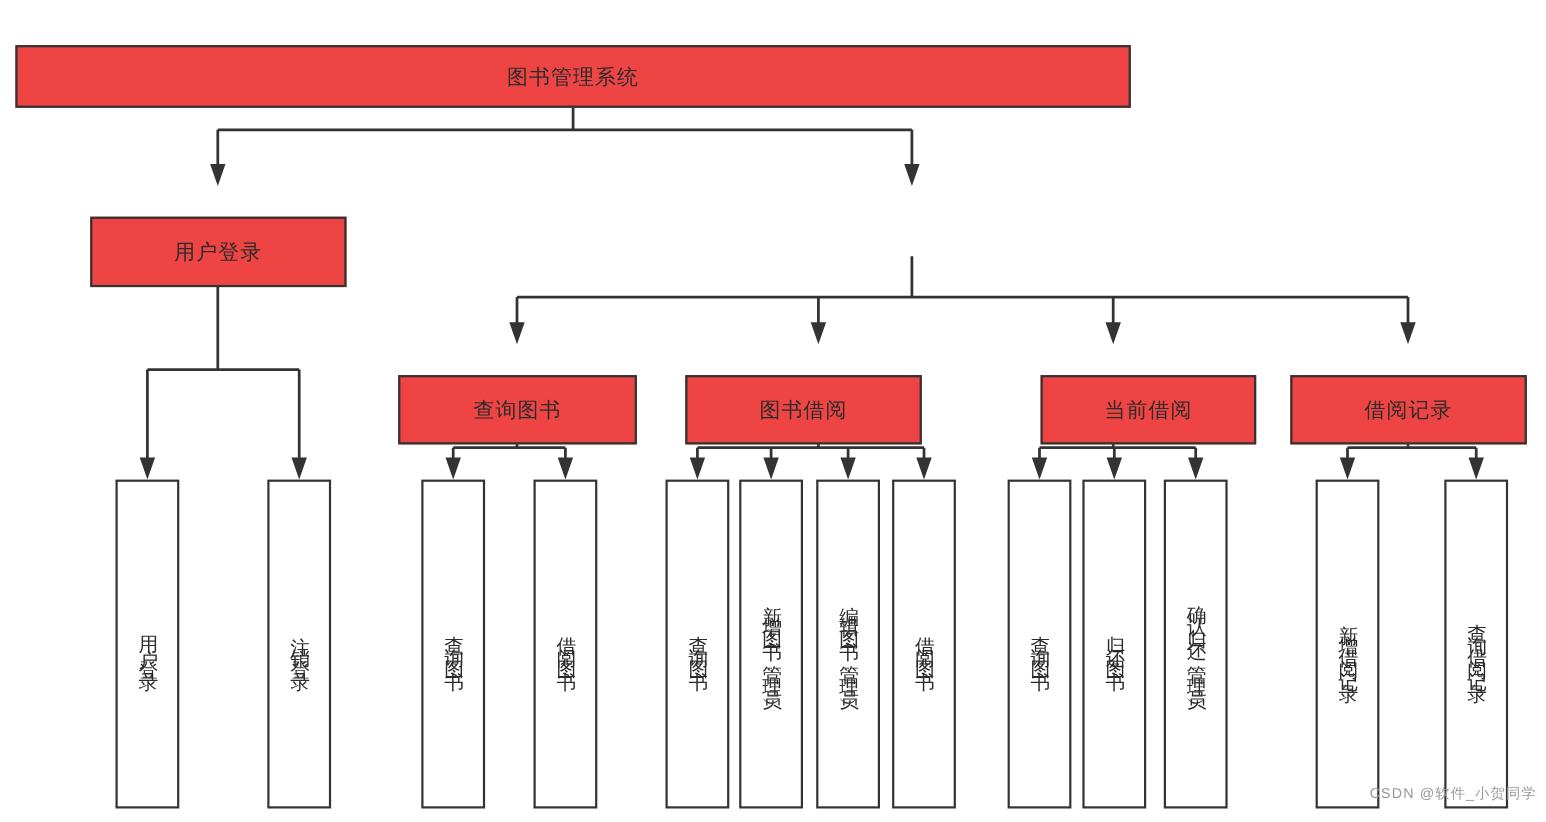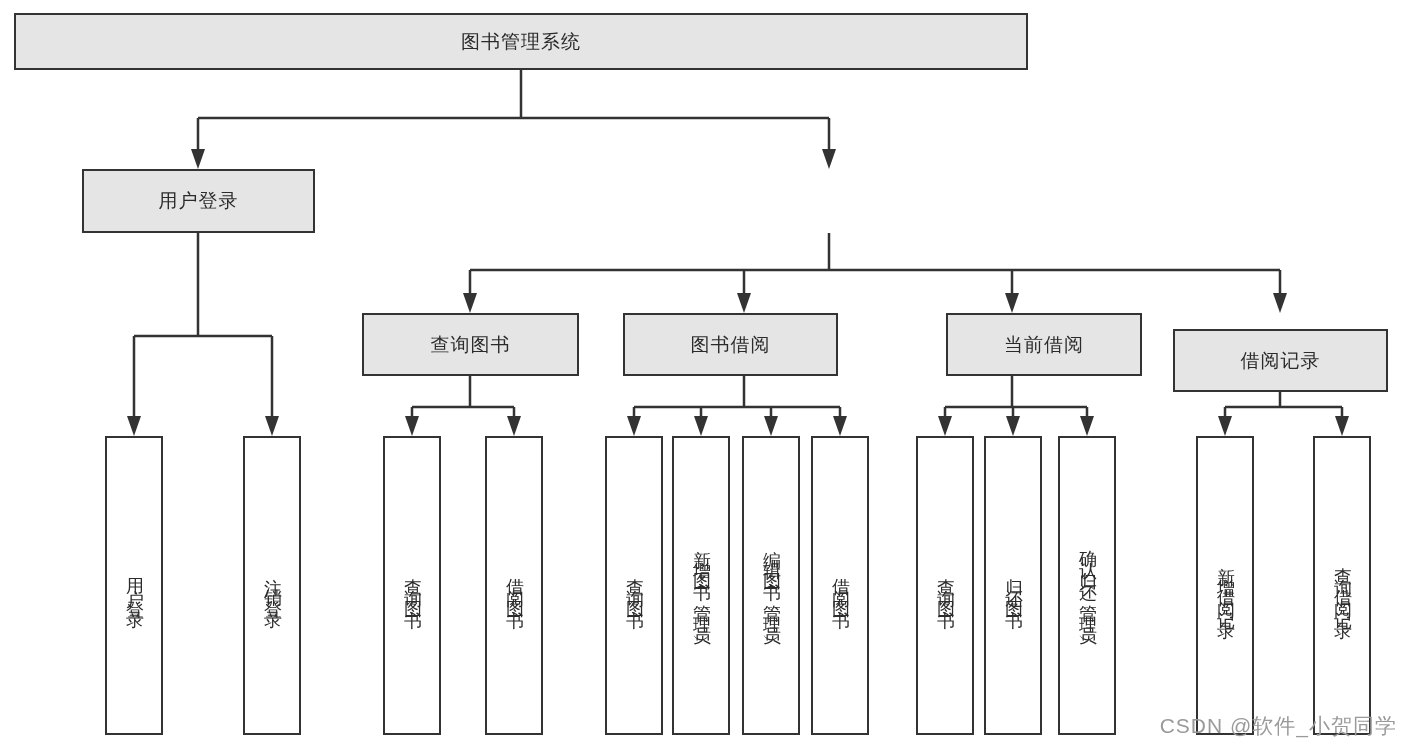--- a/index.html
+++ b/index.html
@@ -8,22 +8,22 @@
     width:1405px;height:747px;
     background:#ffffff;
     font-family:"Liberation Sans", sans-serif;
     overflow:hidden;
   }
   #wires{position:absolute;left:0;top:0;width:1405px;height:747px;}
   .box{
     position:absolute;
     box-sizing:border-box;
     border:2.5px solid #333333;
-    background:#e5e5e5;
-    display:flex;align-items:center;justify-content:center;
+    background:#ef4444;
+    display:flex;align-items:center;justify-content:center;margin-top:28px;
   }
   .box .label{
     font-size:19px;color:#2b2b2b;letter-spacing:1px;white-space:nowrap;
   }
   .leaf{
     position:absolute;
     box-sizing:border-box;
     top:436px;height:299px;width:58px;
     border:2.5px solid #333333;
     background:#ffffff;
@@ -33,21 +33,21 @@
     writing-mode:vertical-rl;
     text-orientation:mixed;
     font-size:18px;line-height:1.1;
     letter-spacing:11px;
     color:#2b2b2b;
     white-space:nowrap;
   }
   #watermark{
     position:absolute;
     top:712px;right:8px;
-    font-size:21px;
+    font-size:13px;
     color:#9a9a9a;
     letter-spacing:1px;
     white-space:nowrap;
   }
 </style>
 </head>
 <body>
 
 <div id="canvas">
 
@@ -94,21 +94,21 @@
 
   <div class="box" style="left:362px;top:313px;width:217px;height:63px">
     <span class="label">查询图书</span>
   </div>
   <div class="box" style="left:623px;top:313px;width:215px;height:63px">
     <span class="label">图书借阅</span>
   </div>
   <div class="box" style="left:946px;top:313px;width:196px;height:63px">
     <span class="label">当前借阅</span>
   </div>
-  <div class="box" style="left:1173px;top:329px;width:215px;height:63px">
+  <div class="box" style="left:1173px;top:313px;width:215px;height:63px">
     <span class="label">借阅记录</span>
   </div>
 
   <div class="leaf" style="left:105px">
     <span class="vtext">用户登录</span>
   </div>
   <div class="leaf" style="left:243px">
     <span class="vtext">注销登录</span>
   </div>
 

